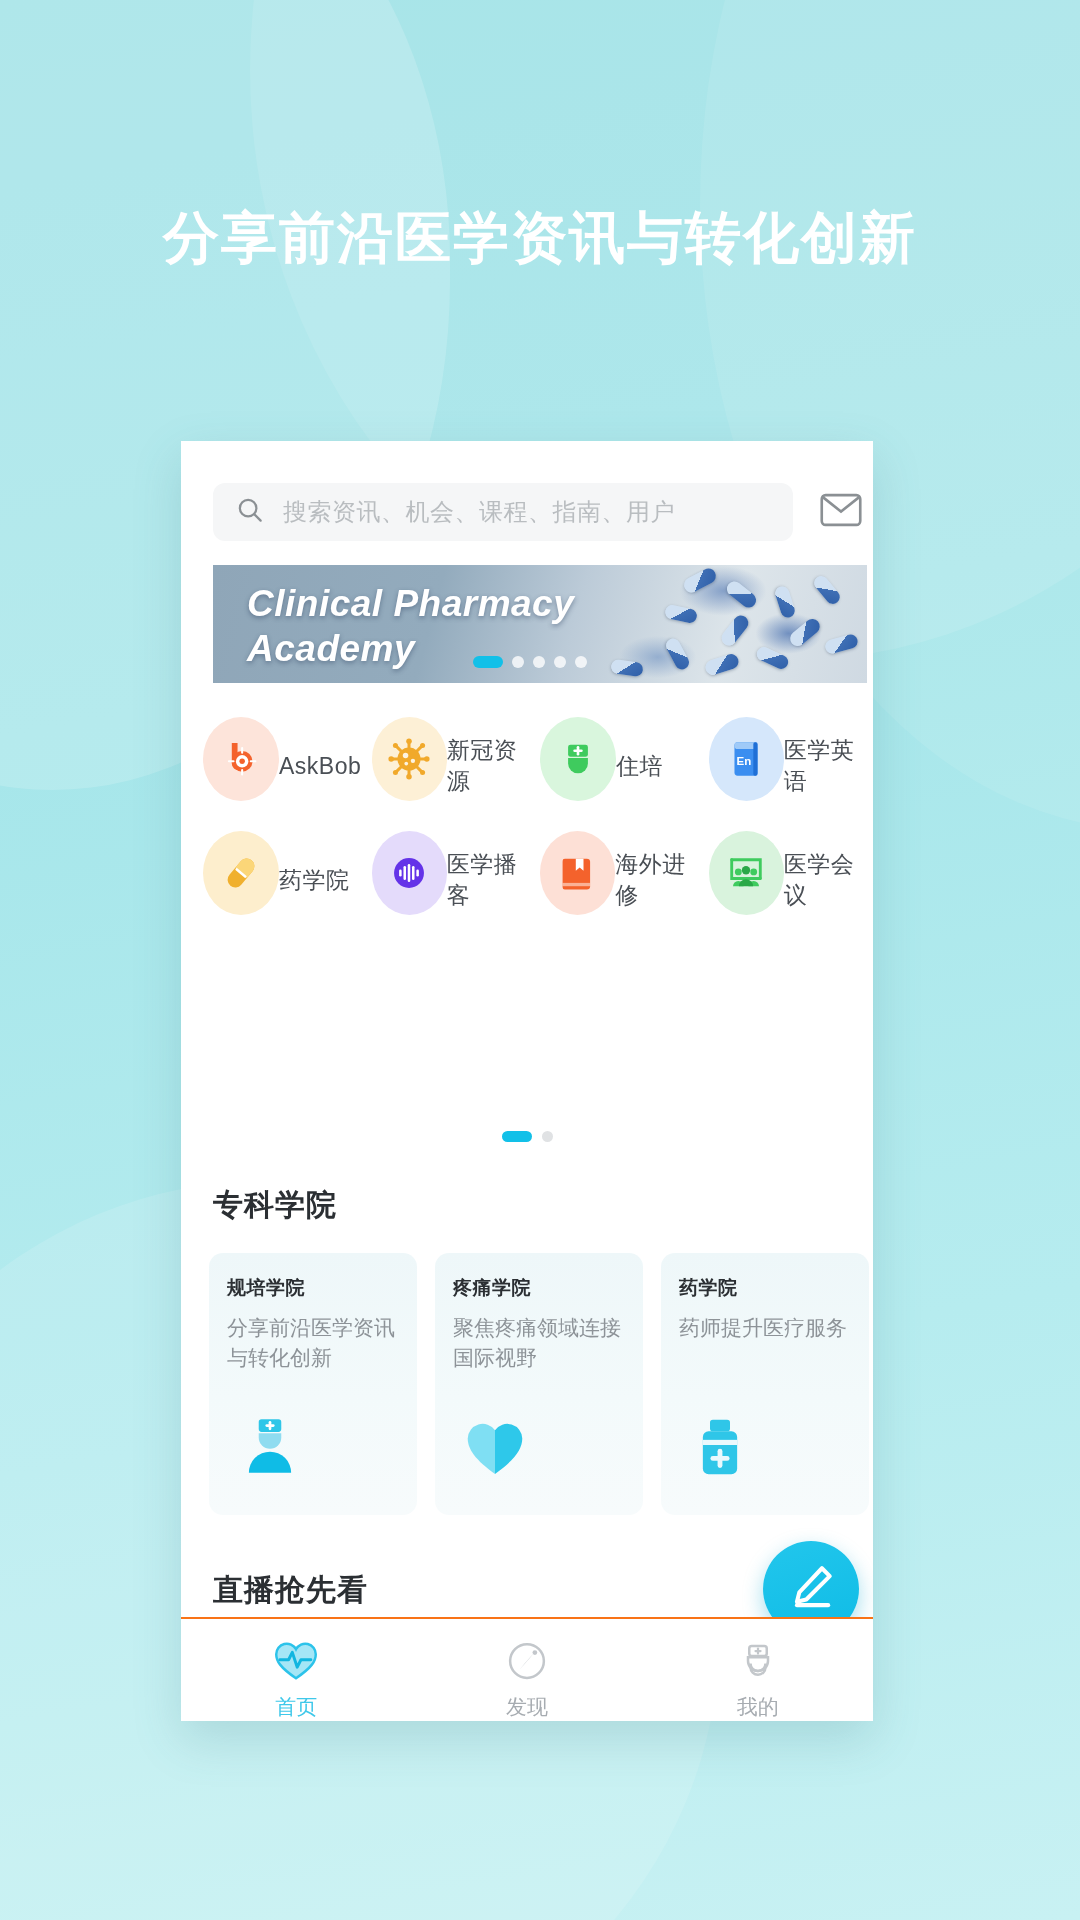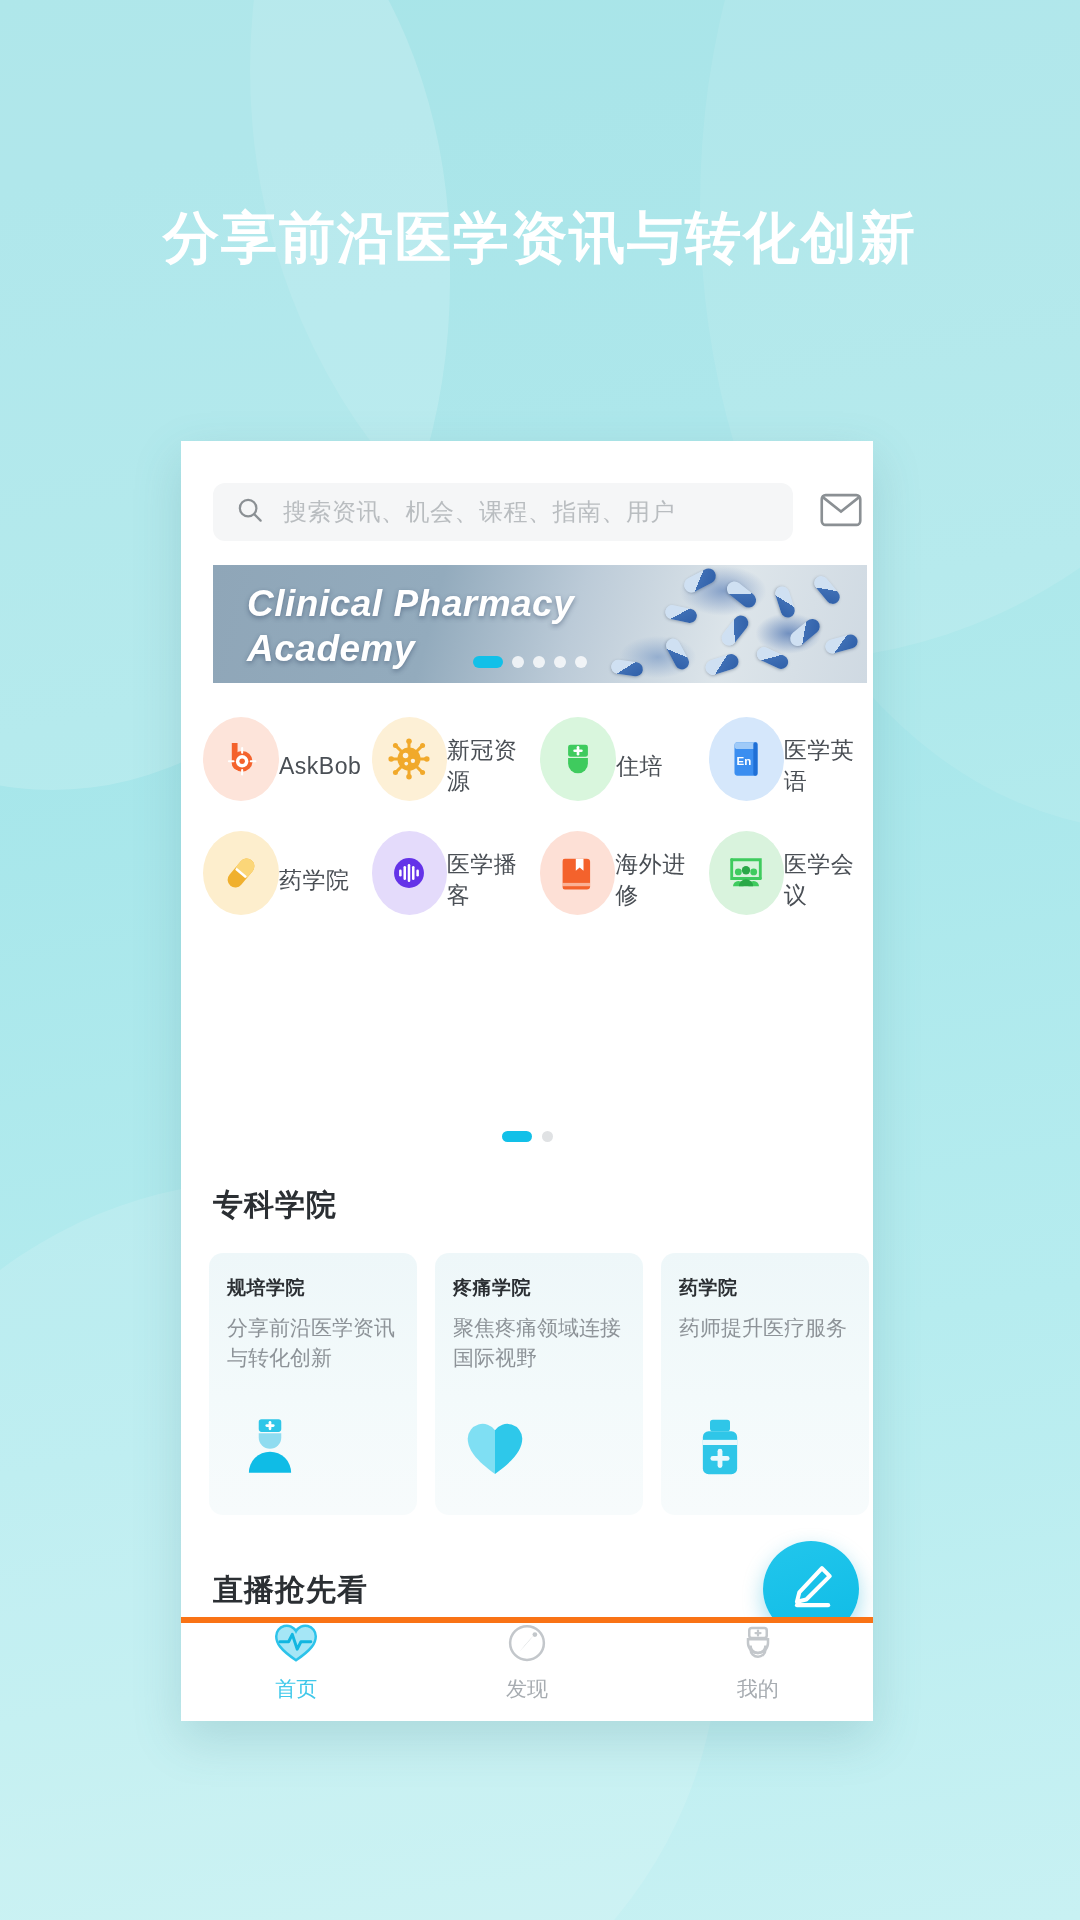--- a/index.html
+++ b/index.html
@@ -171,22 +171,22 @@
     background: linear-gradient(160deg,#22c6ec 0%,#0fbce6 100%);
     box-shadow: 0 8px 20px rgba(20,170,210,.38);
     display: flex; align-items: center; justify-content: center;
     z-index: 20;
   }
 
   
   .nav {
     position: absolute; left: 0; right: 0; bottom: 0;
     height: 104px; background: #ffffff;
-    border-top: 6px solid #f97316;
-    display: flex; align-items: flex-start; z-index: 25;
+    border-top: 2px solid #f97316;
+    display: flex; align-items: flex-end; z-index: 25;
   }
   .nav-item { flex: 1; display: flex; flex-direction: column; align-items: center; gap: 8px; }
   .nav-lab { font-size: 21px; color: #a7acb1; }
   .nav-item.active .nav-lab { color: #3fc8ea; }
 </style>
 </head>
 <body>
 
 <div id="stage">
 

